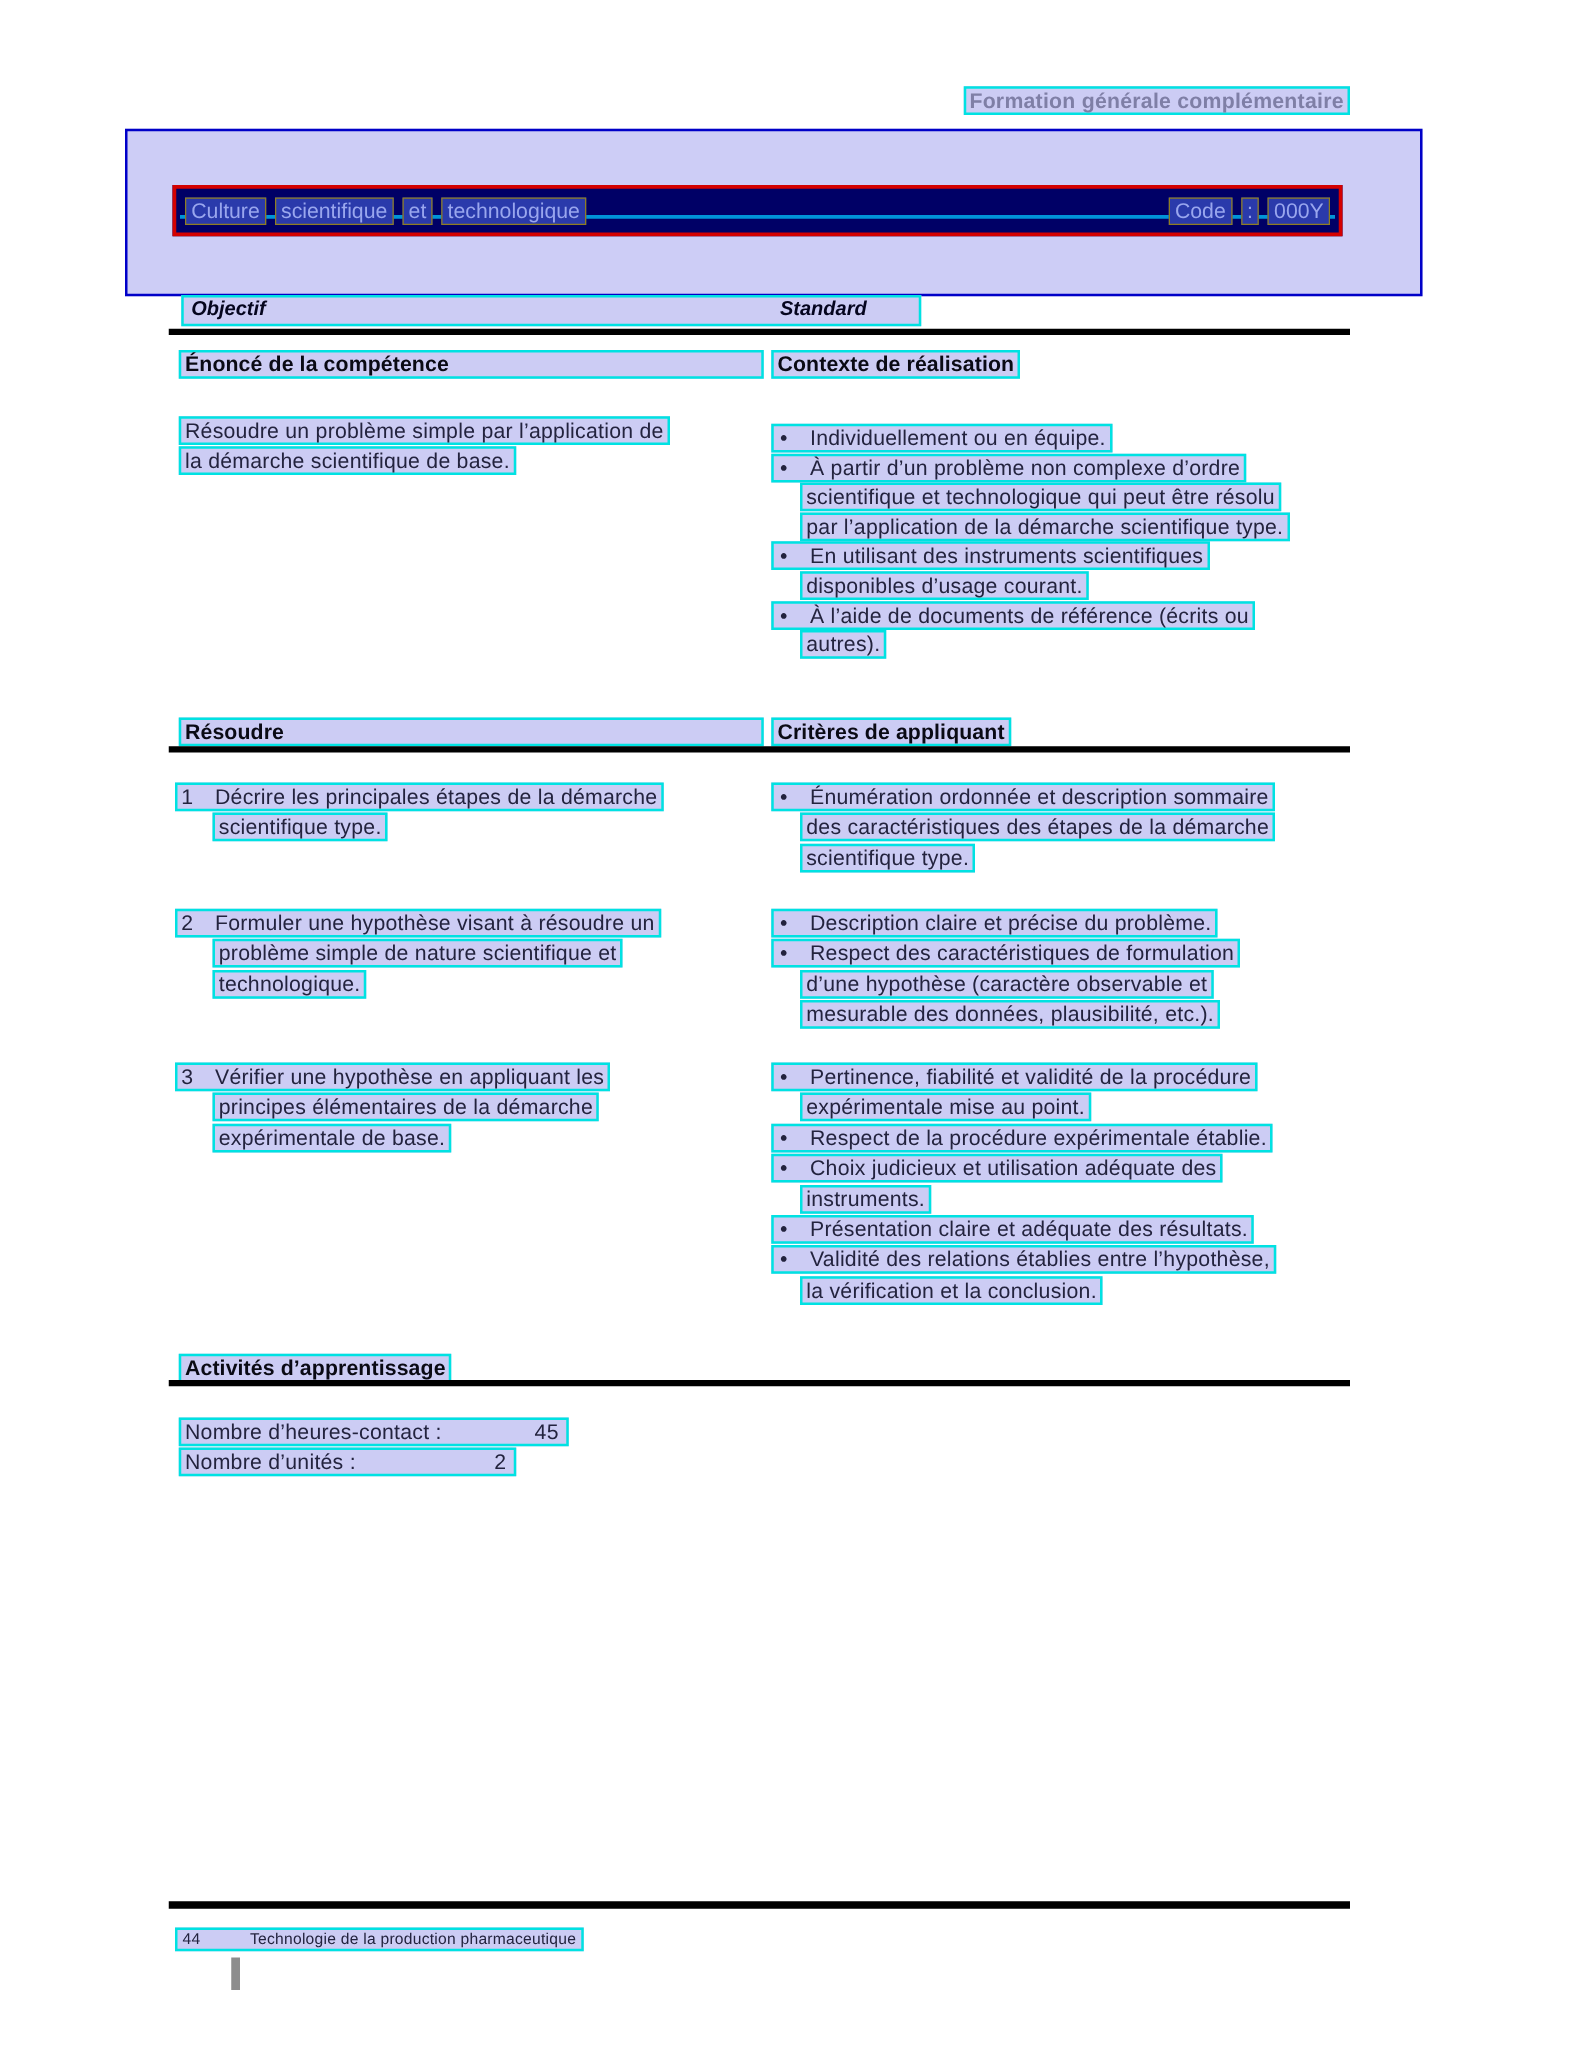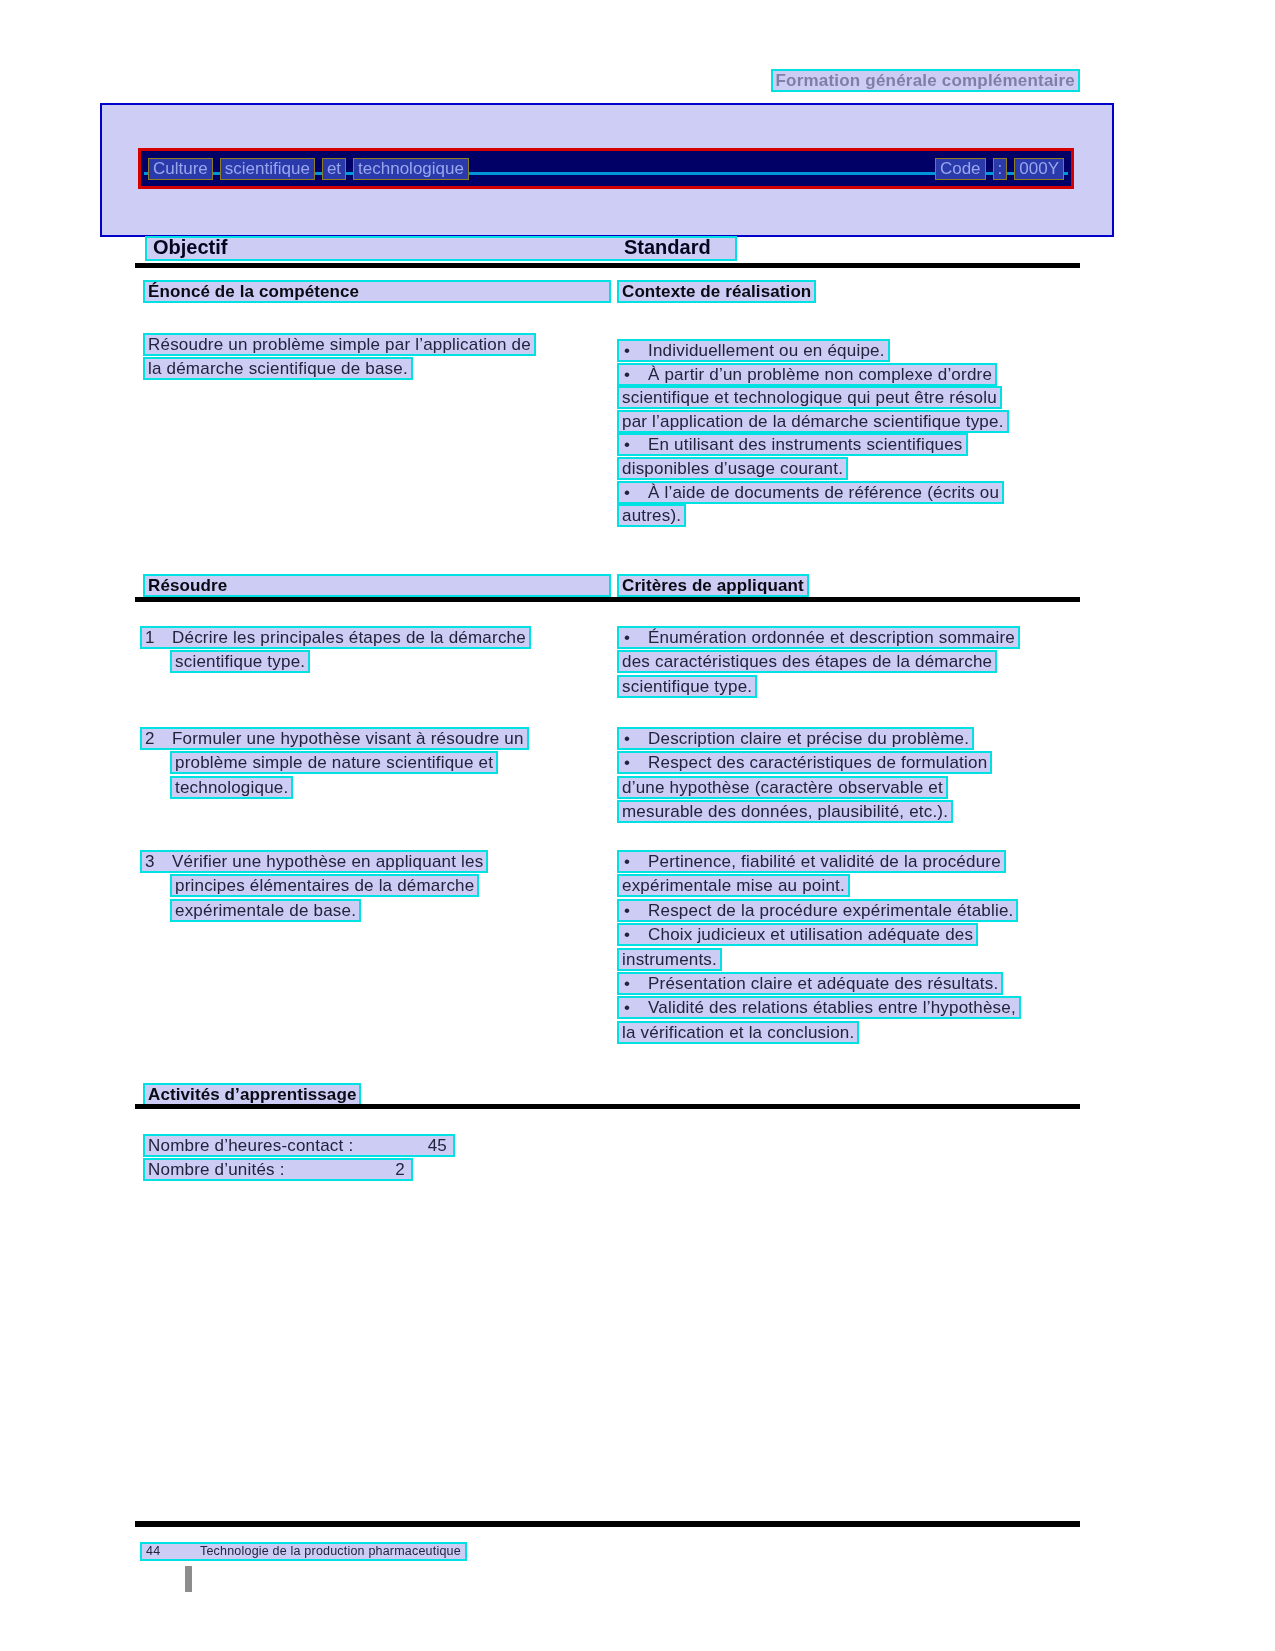--- a/index.html
+++ b/index.html
@@ -8,45 +8,45 @@
   .abs{position:absolute;}
 
   
   .hl{display:inline-block;background:#ccccf4;border:2px solid #00e2e2;padding:0 3px;
       font-size:17px;line-height:19px;letter-spacing:0.2px;color:#23233e;white-space:nowrap;}
   .hl.hdr{font-weight:bold;color:#0a0a14;letter-spacing:0.1px;}
   .hl.wide{width:468px;box-sizing:border-box;}
 
   .line{height:23.6px;white-space:nowrap;}
   .p24 .line{height:24.4px;}
-  .cont{}
+  .cont{margin-left:23px;}
   .cont2{margin-left:30px;}
 
   .bullet{display:inline-block;width:24px;padding-left:2px;}
   .inum{display:inline-block;width:27px;}
 
   
   .note-wrap{top:69px;left:750px;width:330px;text-align:right;}
   .note-wrap .hl{color:#7f7fa6;font-weight:bold;}
 
   
   .title-box{top:103px;left:100px;width:1010px;height:130px;background:#cdcdf6;
-             border:2px solid #0000c8;}
+             border:2px solid #0000c8;padding-left:24px;}
   .title-bar{position:absolute;top:43px;left:36px;width:936px;height:41px;background:#000066;
              border:3px solid #d40000;box-sizing:border-box;}
   .bar-underline{position:absolute;left:3px;right:3px;top:21px;height:3px;background:#0094d8;}
   .bar-words{position:absolute;inset:0;display:flex;align-items:center;
              justify-content:space-between;padding:0 7px;}
   .wgroup{display:flex;gap:7px;align-items:center;}
   .chip{background:#2a3aab;border:1px solid #8f7d22;color:#99a6ee;font-size:17px;
         line-height:20px;padding:0 4px;white-space:nowrap;position:relative;}
 
   
   .band{top:236px;left:145px;width:588px;height:21px;background:#ccccf4;
-        border:2px solid #00e2e2;font-weight:bold;font-size:20px;
+        border:2px solid #00e2e2;font-weight:bold;font-style:italic;font-size:16px;
         line-height:21px;color:#05051e;}
   .band .lbl-left{position:absolute;left:6px;top:-1px;}
   .band .lbl-right{position:absolute;left:477px;top:-1px;}
 
   .rule{position:absolute;left:135px;width:945px;height:5px;background:#000000;}
 
   .footer-box{display:flex;align-items:center;font-size:12.5px;line-height:13px;
               padding:1px 4px;letter-spacing:0.2px;}
   .footer-box .pgnum{display:inline-block;width:16px;}
   .footer-box .ftxt{margin-left:38px;}

